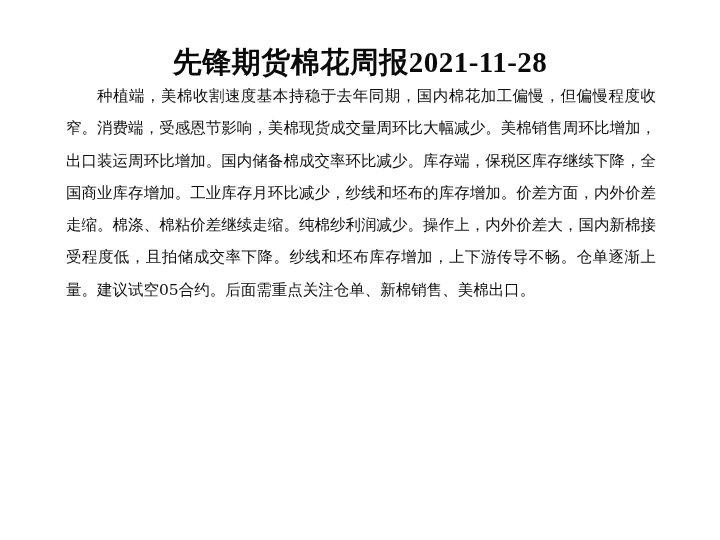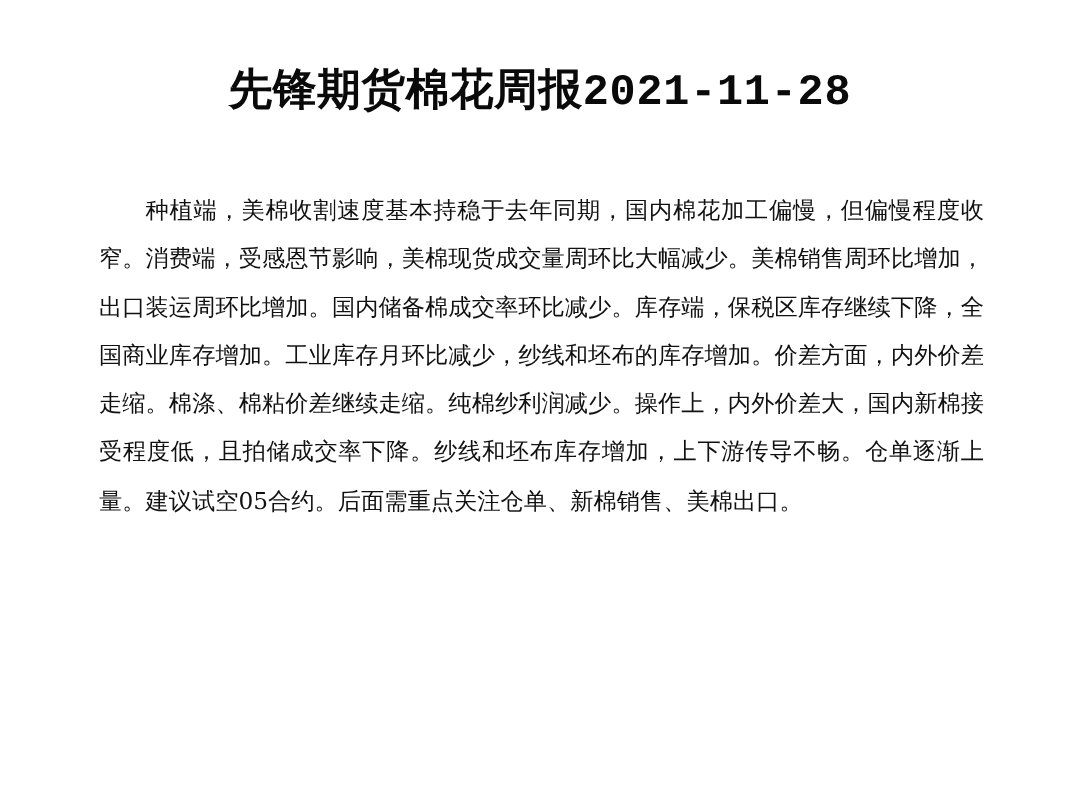--- a/index.html
+++ b/index.html
@@ -15,31 +15,30 @@
   }
   .page {
     position: relative;
     width: 720px;
     height: 540px;
     box-sizing: border-box;
     padding: 34px 46px 0 46px;
   }
   .doc-title {
     text-align: center;
-    font-family: Liberation Mono, monospace;
+    font-family: Liberation Serif, serif;
     font-size: 29px;
     font-weight: 700;
     color: #0a0a0a;
     letter-spacing: 0.5px;
     line-height: 1.25;
     margin: 0;
     padding-top: 10px;
   }
   .body-wrap {
-    margin-top: 44px;
     padding: 0 18px 0 20px;
   }
   .doc-paragraph {
     font-family: "DejaVu Serif", "Liberation Serif", serif;
     font-size: 15.5px;
     color: #111111;
     line-height: 2.08;
     text-align: justify;
     text-justify: inter-ideograph;
     text-indent: 2em;

